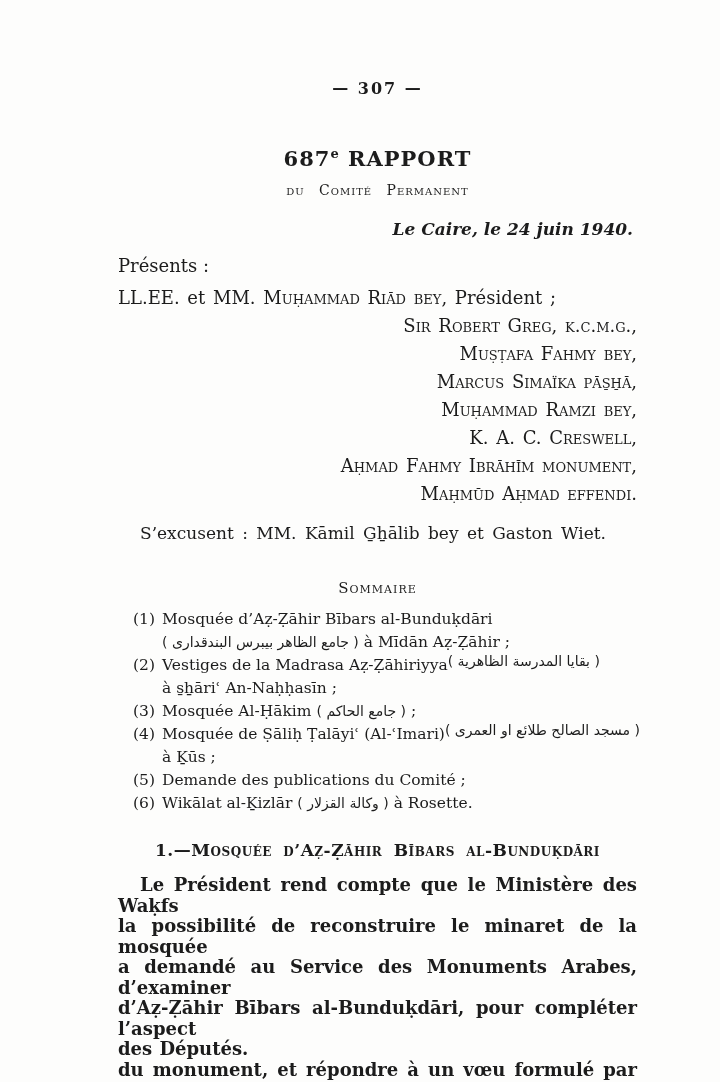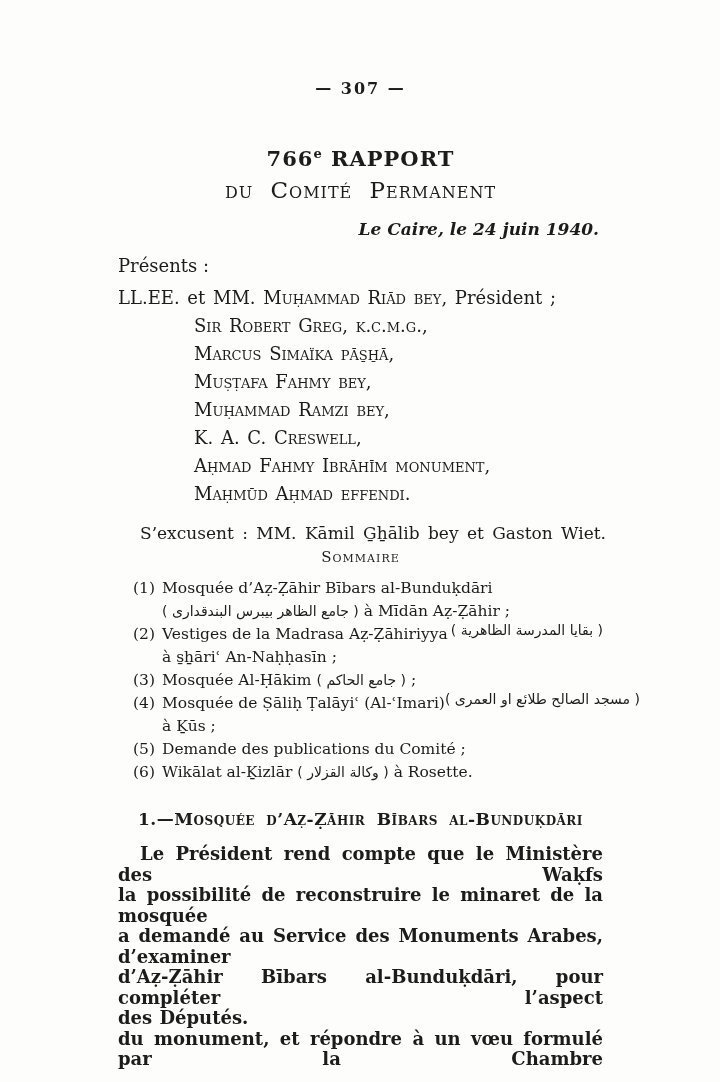--- a/index.html
+++ b/index.html
@@ -4,66 +4,66 @@
 <style>
   :root{
     --background:#fdfdfc;
     --ink:#1c1c1c;
   }
   html,body{margin:0;padding:0;background:var(--background);}
   .page{
     width:720px;height:1082px;box-sizing:border-box;position:relative;
     background:var(--background);color:var(--ink);
     font-family:"DejaVu Serif", serif;
-    padding:80px 117px 0 118px;overflow:hidden;
+    padding:80px 83px 0 118px;overflow:hidden;
   }
   .page-number{text-align:center;font-weight:bold;font-size:16px;line-height:18px;letter-spacing:2px;}
   .report-title{text-align:center;margin-top:44px;font-size:21px;font-weight:bold;line-height:24px;letter-spacing:1px;}
   .report-title sup{font-size:13px;}
-  .report-subtitle{text-align:center;margin-top:8px;font-variant:small-caps;font-size:23px;line-height:23px;word-spacing:9px;letter-spacing:1px;}
+  .report-subtitle{text-align:center;margin-top:8px;font-variant:small-caps;font-size:14px;line-height:23px;word-spacing:9px;letter-spacing:1px;}
   .dateline{text-align:right;margin-top:16px;font-style:italic;font-weight:bold;font-size:17px;line-height:22px;padding-right:4px;}
   .presents{margin-top:14px;font-size:18px;line-height:24px;}
   .att-block{margin-top:6px;font-size:18px;}
   .att-line{line-height:28px;white-space:nowrap;word-spacing:2px;}
   .att-cont{margin-left:76px;}
-  .name{font-variant:small-caps;}
+  .name{font-variant:small-caps;text-align:right;}
   .excused{margin-top:12px;margin-left:22px;font-size:17px;line-height:26px;word-spacing:3px;white-space:nowrap;}
-  .sommaire-title{text-align:center;margin-top:2px;font-variant:small-caps;font-size:15px;line-height:18px;letter-spacing:1px;}
+  .sommaire-title{text-align:center;margin-top:33px;font-variant:small-caps;font-size:15px;line-height:18px;letter-spacing:1px;}
   .sommaire{margin-top:11px;font-size:15.5px;}
   .s-item{position:relative;padding-left:44px;}
   .s-num{position:absolute;left:15px;top:0;line-height:23px;}
   .s-line{line-height:23px;white-space:nowrap;}
-  .s-flex{display:flex;justify-content:space-between;white-space:nowrap;}
+  .s-flex{display:flex;justify-content:flex-start;white-space:nowrap;}
   .ar{font-family:"DejaVu Sans", sans-serif;font-size:14px;line-height:1;}
   .section-heading{text-align:center;margin-top:24px;font-variant:small-caps;font-weight:bold;font-size:17px;line-height:22px;word-spacing:5px;letter-spacing:0.5px;}
   .para{margin-top:14px;font-size:18px;font-weight:bold;}
   .para-line{line-height:20.5px;text-align:justify;text-align-last:justify;word-spacing:1px;}
   .para-line.first{text-indent:22px;}
   .para-line.last{text-align-last:left;}
 </style>
 </head>
 <body>
 
 <div class="page">
 
   <div class="page-number">— 307 —</div>
 
-  <div class="report-title"><span>766</span><sup>e</sup> <span>RAPPORT</span></div>
+  <div class="report-title"><span>687</span><sup>e</sup> <span>RAPPORT</span></div>
 
   <div class="report-subtitle">du Comité Permanent</div>
 
   <div class="dateline">Le Caire, le 24 juin 1940.</div>
 
   <div class="presents">Présents :</div>
 
   <div class="att-block">
     <div class="att-line"><span>LL.EE. et MM.</span> <span class="name">Muḥammad Riād bey,</span> <span>Président ;</span></div>
     <div class="att-line att-cont name">Sir Robert Greg, k.c.m.g.,</div>
+    <div class="att-line att-cont name">Muṣṭafa Fahmy bey,</div>
     <div class="att-line att-cont name">Marcus Simaïka pās̱ẖā,</div>
-    <div class="att-line att-cont name">Muṣṭafa Fahmy bey,</div>
     <div class="att-line att-cont name">Muḥammad Ramzi bey,</div>
     <div class="att-line att-cont name">K. A. C. Creswell,</div>
     <div class="att-line att-cont name">Aḥmad Fahmy Ibrāhīm monument,</div>
     <div class="att-line att-cont name">Maḥmūd Aḥmad effendi.</div>
   </div>
 
   <div class="excused">S’excusent : MM. Kāmil G̱ẖālib bey et Gaston Wiet.</div>
 
   <div class="sommaire-title">Sommaire</div>
 

